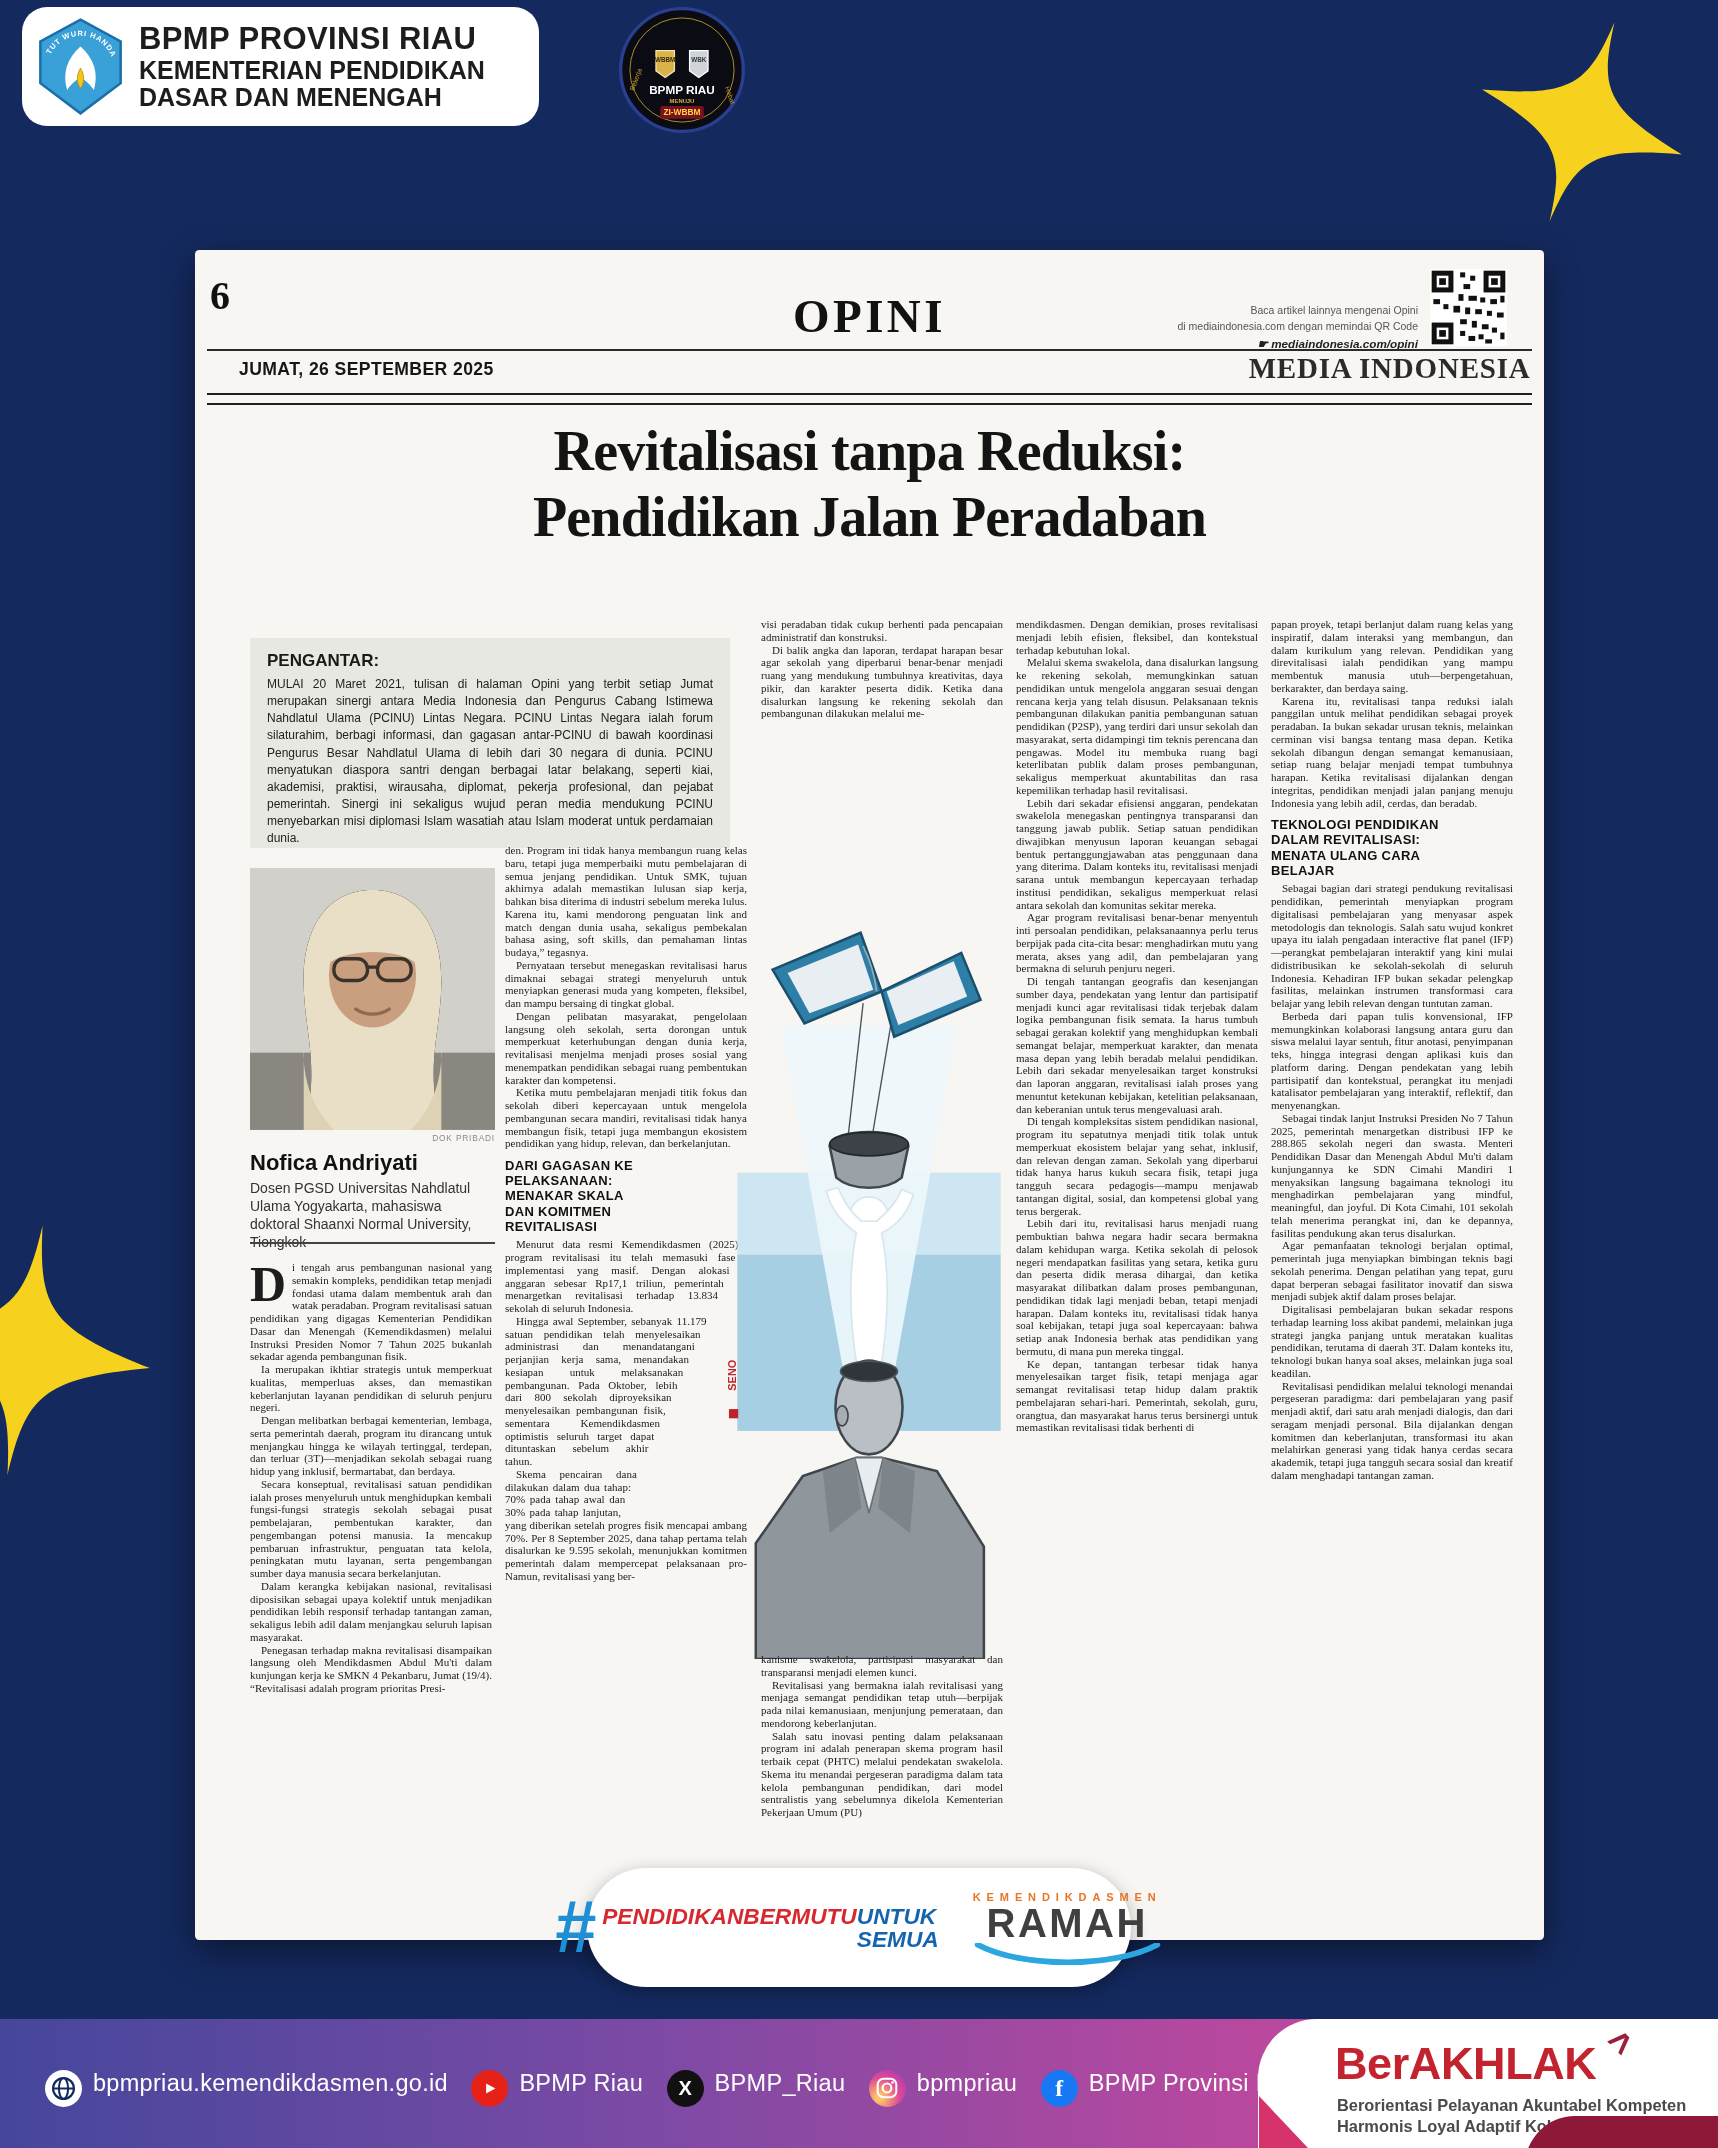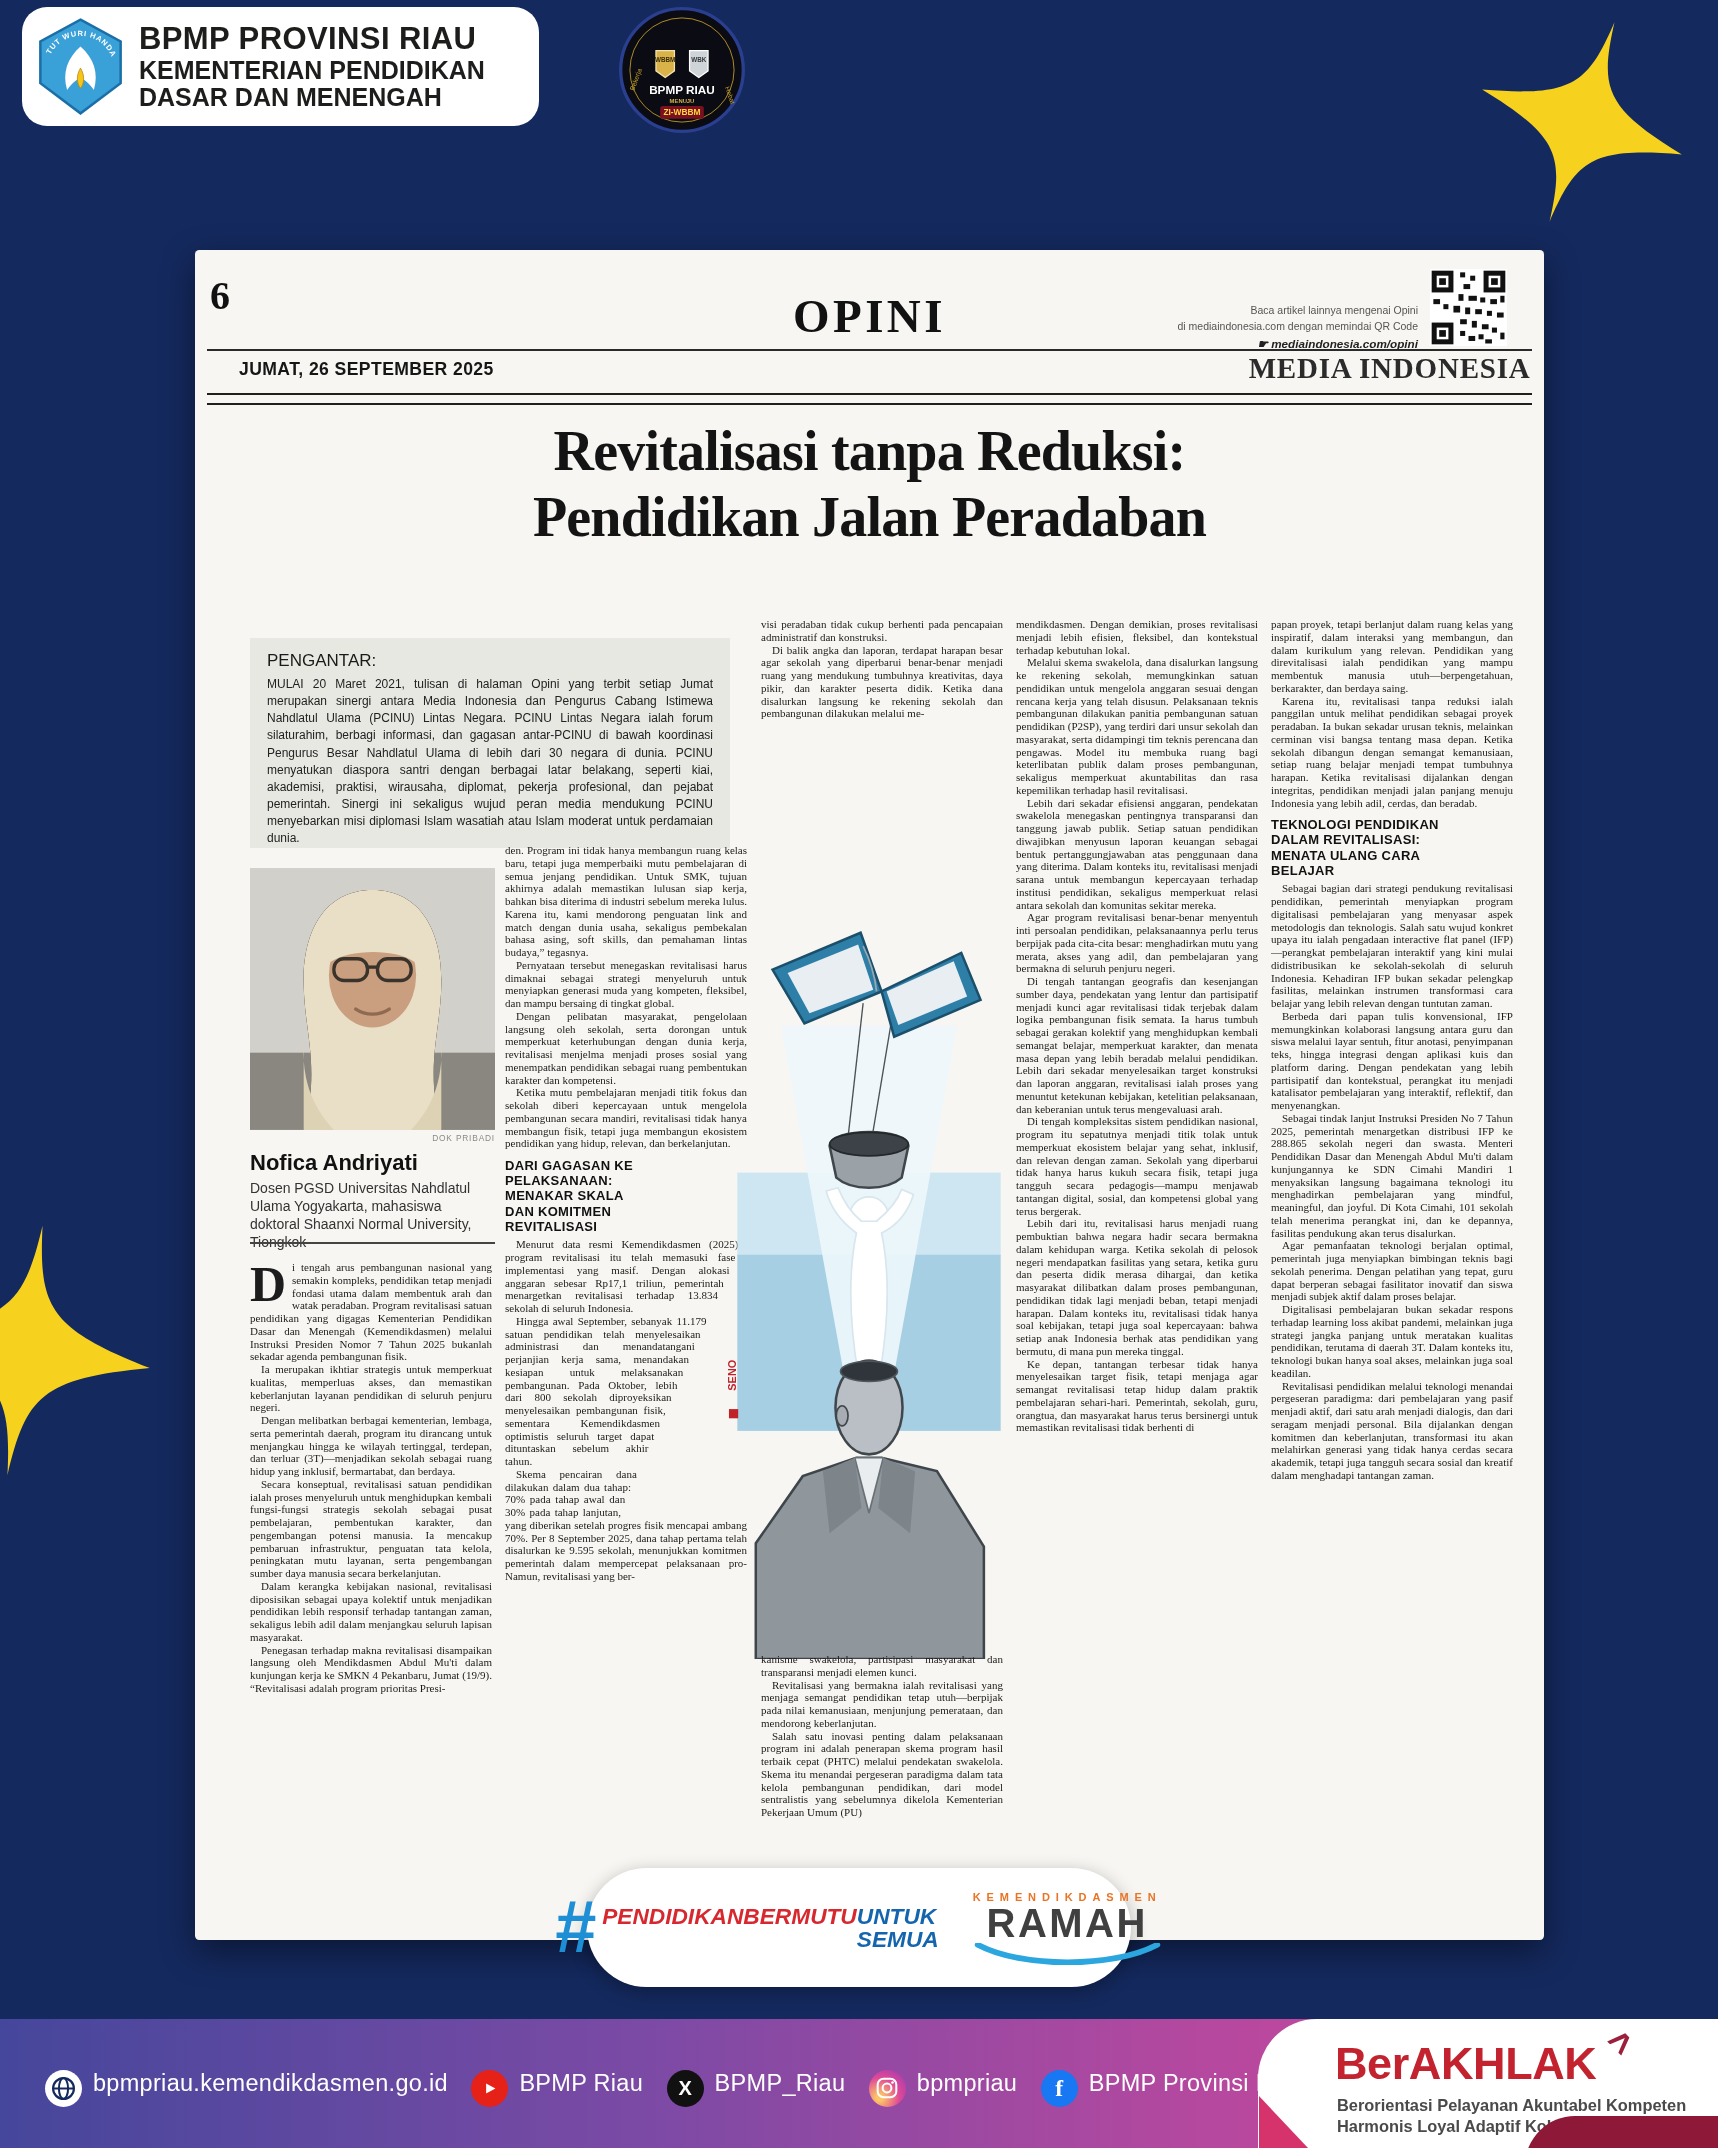--- a/index.html
+++ b/index.html
@@ -35,21 +35,21 @@
   .col{position:absolute;width:242px;overflow:hidden;text-align:justify;
        font-family:"Liberation Serif",serif;font-size:11px;line-height:1.16;color:#1c1c1c;}
   .col p{margin:0;text-indent:11px;}
   .col p.ni{text-indent:0;}
   .subhead{font:800 13px/1.18 "Liberation Sans",sans-serif;letter-spacing:0.3px;color:#111;
            white-space:pre-line;text-align:left;text-indent:0;margin:7.6px 0 4.2px;}
   .dropcap::first-letter{float:left;font-size:50px;line-height:40px;padding:2.5px 5.9px 0 0;font-weight:700;}
   .cutR{float:right;width:126px;height:277px;shape-outside:polygon(100% 0,100% 100%,0 100%);}
   .pengantar{position:absolute;left:55px;top:388px;width:480px;height:210px;background:#e8e8e3;
              box-sizing:border-box;padding:13.4px 17px;}
-  .pengantar .pt{font-size:17px;font-weight:400;color:#1a1a1a;margin-bottom:5px;}
+  .pengantar .pt{font-size:17px;font-weight:700;color:#1a1a1a;margin-bottom:5px;}
   .pengantar .pb{font-size:12px;line-height:1.42;text-align:justify;color:#222;}
   .photo{position:absolute;left:55px;top:618px;width:245px;height:262px;overflow:hidden;background:#d6d4d0;}
   .photo-credit{position:absolute;left:55px;top:883px;width:245px;text-align:right;font-size:8.4px;color:#8a8a8a;letter-spacing:0.8px;}
   .author-name{position:absolute;left:55px;top:900px;font-size:22px;font-weight:800;color:#111;}
   .author-bio{position:absolute;left:55px;top:930px;width:245px;font-size:14px;line-height:1.28;color:#333;}
   .author-rule{position:absolute;left:55px;top:992px;width:245px;height:1.7px;background:#444;}
   .illus{position:absolute;left:527px;top:671px;width:294px;height:738px;}
   
   .pill{position:absolute;left:587px;top:1868px;width:544px;height:119px;background:#fff;border-radius:60px;
         display:flex;align-items:center;justify-content:center;gap:32px;box-shadow:0 5px 18.5px rgba(0,0,0,.3);}
@@ -214,21 +214,21 @@
     <div class="author-name">Nofica Andriyati</div>
     <div class="author-bio">Dosen PGSD Universitas Nahdlatul Ulama Yogyakarta, mahasiswa doktoral Shaanxi Normal University, Tiongkok</div>
     <div class="author-rule"></div>
 
     <div class="col" style="left:55px;top:1011px;height:671px;">
       <p class="dropcap ni">Di tengah arus pembangunan nasional yang semakin kompleks, pendidikan tetap menjadi fondasi utama dalam membentuk arah dan watak peradaban. Program revitalisasi satuan pendidikan yang digagas Kementerian Pendidikan Dasar dan Menengah (Kemendikdasmen) melalui Instruksi Presiden Nomor 7 Tahun 2025 bukanlah sekadar agenda pembangunan fisik.</p>
       <p>Ia merupakan ikhtiar strategis untuk memperkuat kualitas, memperluas akses, dan memastikan keberlanjutan layanan pendidikan di seluruh penjuru negeri.</p>
       <p>Dengan melibatkan berbagai kementerian, lembaga, serta pemerintah daerah, program itu dirancang untuk menjangkau hingga ke wilayah tertinggal, terdepan, dan terluar (3T)—menjadikan sekolah sebagai ruang hidup yang inklusif, bermartabat, dan berdaya.</p>
       <p>Secara konseptual, revitalisasi satuan pendidikan ialah proses menyeluruh untuk menghidupkan kembali fungsi-fungsi strategis sekolah sebagai pusat pembelajaran, pembentukan karakter, dan pengembangan potensi manusia. Ia mencakup pembaruan infrastruktur, penguatan tata kelola, peningkatan mutu layanan, serta pengembangan sumber daya manusia secara berkelanjutan.</p>
       <p>Dalam kerangka kebijakan nasional, revitalisasi diposisikan sebagai upaya kolektif untuk menjadikan pendidikan lebih responsif terhadap tantangan zaman, sekaligus lebih adil dalam menjangkau seluruh lapisan masyarakat.</p>
-      <p>Penegasan terhadap makna revitalisasi disampaikan langsung oleh Mendikdasmen Abdul Mu'ti dalam kunjungan kerja ke SMKN 4 Pekanbaru, Jumat (19/9). “Revitalisasi adalah program prioritas Presi-</p>
+      <p>Penegasan terhadap makna revitalisasi disampaikan langsung oleh Mendikdasmen Abdul Mu'ti dalam kunjungan kerja ke SMKN 4 Pekanbaru, Jumat (19/4). “Revitalisasi adalah program prioritas Presi-</p>
     </div>
 
     <div class="col" style="left:310px;top:594px;height:1087px;">
       <p class="ni">den. Program ini tidak hanya membangun ruang kelas baru, tetapi juga memperbaiki mutu pembelajaran di semua jenjang pendidikan. Untuk SMK, tujuan akhirnya adalah memastikan lulusan siap kerja, bahkan bisa diterima di industri sebelum mereka lulus. Karena itu, kami mendorong penguatan link and match dengan dunia usaha, sekaligus pembekalan bahasa asing, soft skills, dan pemahaman lintas budaya,” tegasnya.</p>
       <p>Pernyataan tersebut menegaskan revitalisasi harus dimaknai sebagai strategi menyeluruh untuk menyiapkan generasi muda yang kompeten, fleksibel, dan mampu bersaing di tingkat global.</p>
       <p>Dengan pelibatan masyarakat, pengelolaan langsung oleh sekolah, serta dorongan untuk memperkuat keterhubungan dengan dunia kerja, revitalisasi menjelma menjadi proses sosial yang menempatkan pendidikan sebagai ruang pembentukan karakter dan kompetensi.</p>
       <p>Ketika mutu pembelajaran menjadi titik fokus dan sekolah diberi kepercayaan untuk mengelola pembangunan secara mandiri, revitalisasi tidak hanya membangun fisik, tetapi juga membangun ekosistem pendidikan yang hidup, relevan, dan berkelanjutan.</p>
       <div class="subhead">DARI GAGASAN KE
 PELAKSANAAN:
 MENAKAR SKALA

